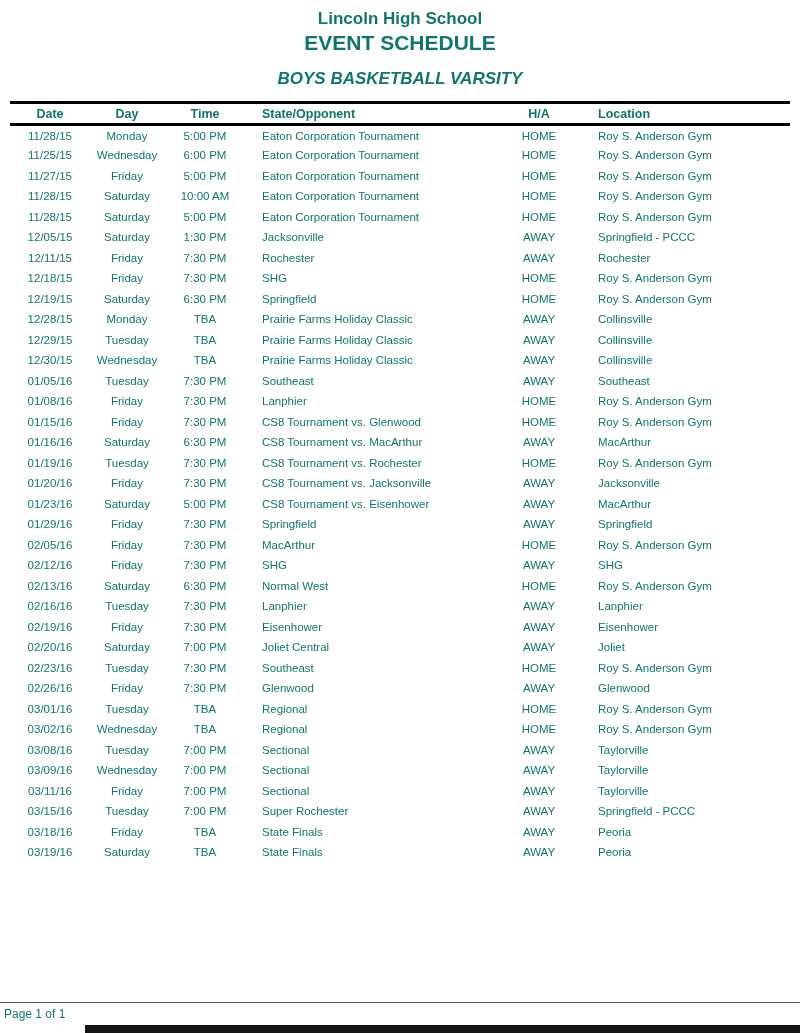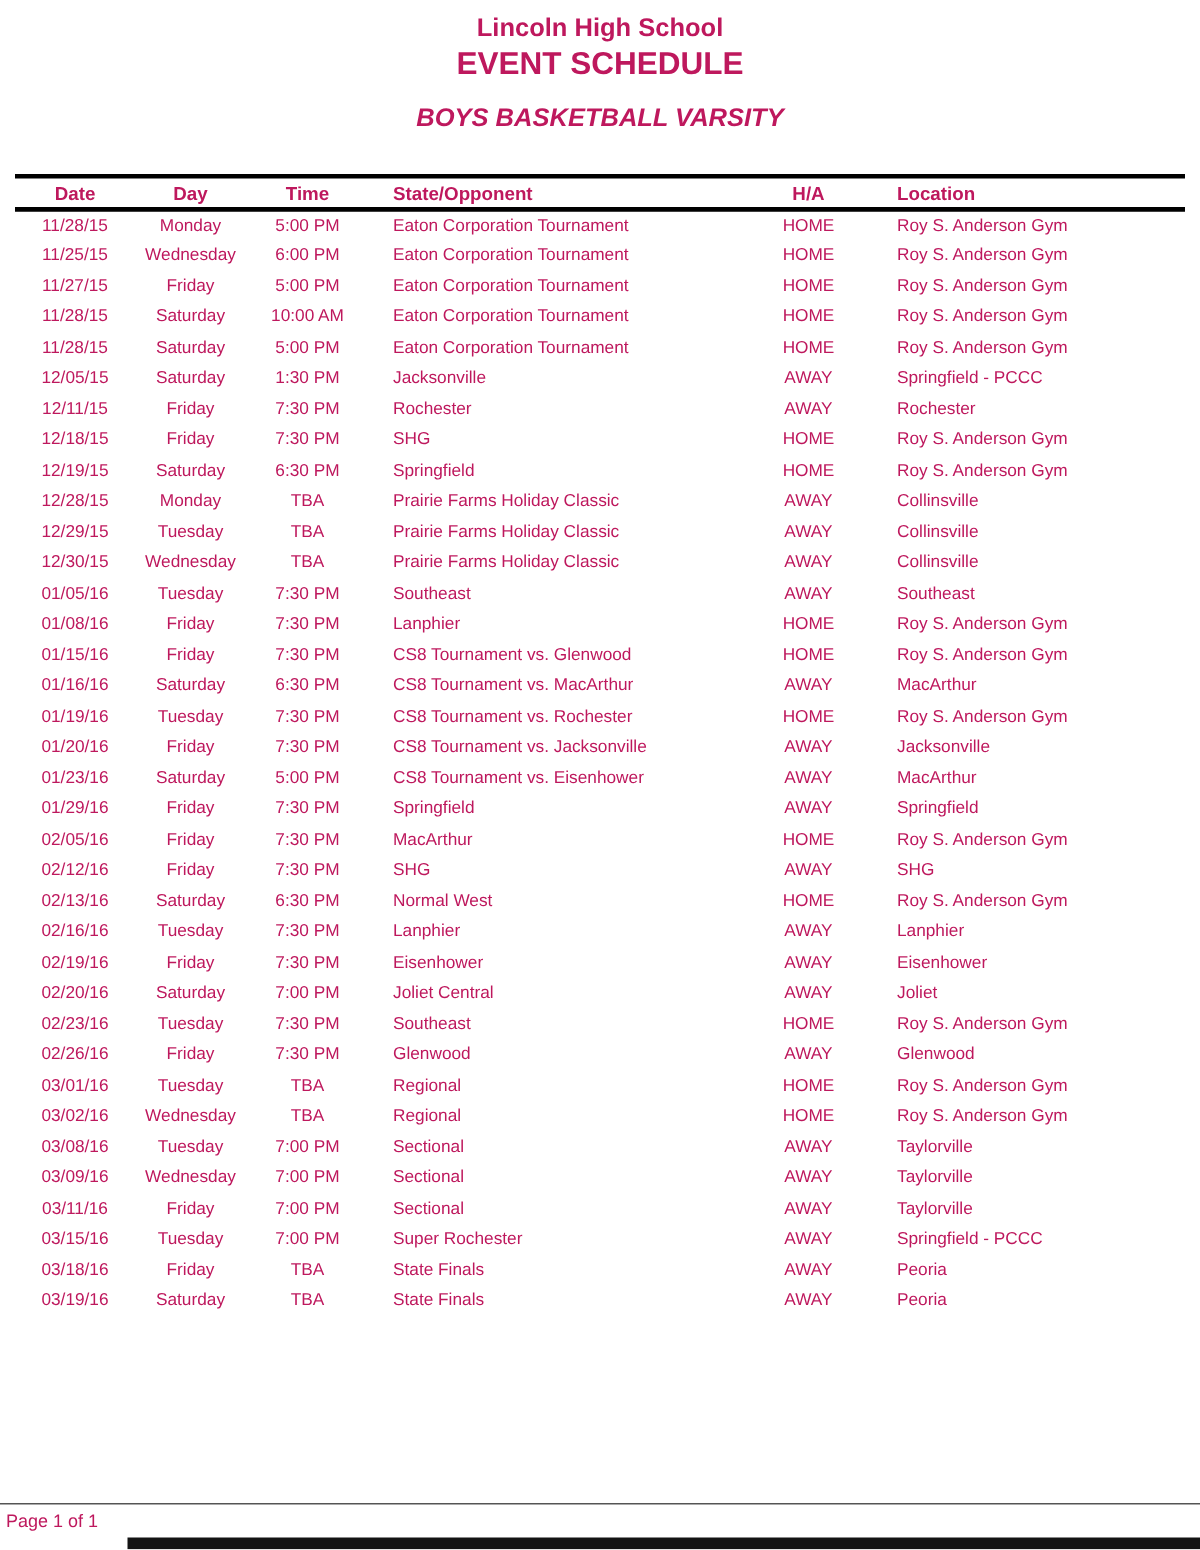--- a/index.html
+++ b/index.html
@@ -3,32 +3,32 @@
 <meta charset="utf-8">
 <style>
   * { box-sizing: border-box; }
   html, body { margin: 0; padding: 0; background: #fff; }
   .page {
     position: relative;
     width: 800px;
     height: 1033px;
     background: #ffffff;
     font-family: "Liberation Sans", sans-serif;
-    color: #be185d;
+    color: #0f766e;
     overflow: hidden;
   }
   .titles { text-align: center; padding-top: 8px; }
   .school-name { font-size: 17px; font-weight: bold; line-height: 22px; }
   .event-title { font-size: 21px; font-weight: bold; line-height: 26px; }
   .subtitle { font-size: 17px; font-style: italic; font-weight: bold; margin-top: 12px; line-height: 22px; }
 
   table.schedule {
     border-collapse: collapse;
     width: 780px;
-    margin: 26px auto 0 auto;
+    margin: 11px auto 0 auto;
     table-layout: fixed;
   }
   thead tr {
     border-top: 3px solid #000;
     border-bottom: 3px solid #000;
   }
   th {
     font-size: 12.5px;
     font-weight: bold;
     padding: 0;

